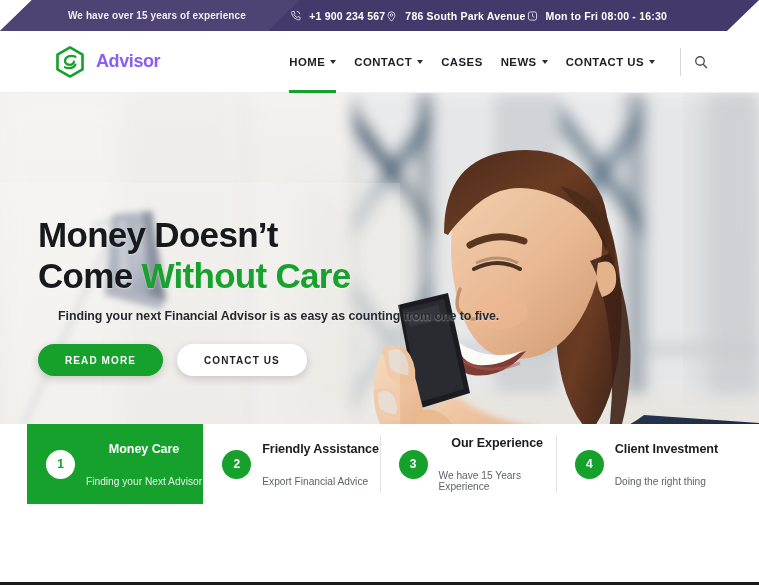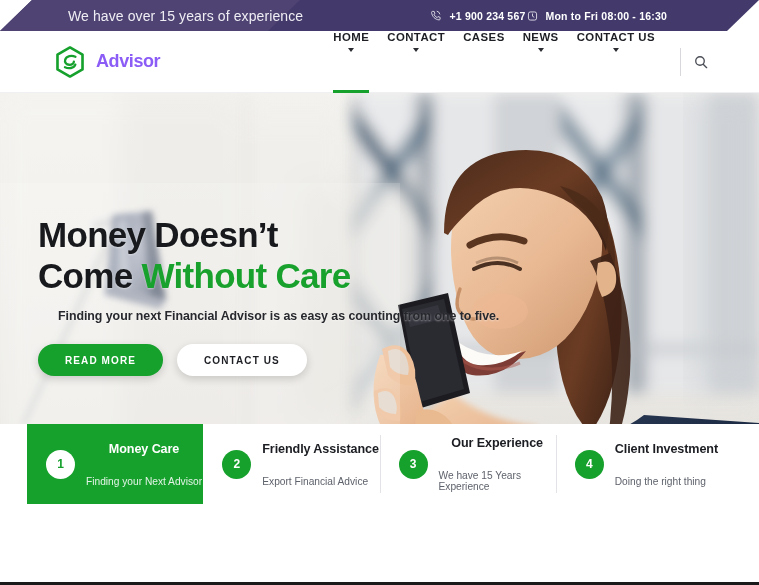--- a/index.html
+++ b/index.html
@@ -22,42 +22,42 @@
   .topbar-left-tone {
     position:absolute; left:0; top:0; width:300px; height:31px;
     background:#4e4372;
     clip-path:polygon(32px 0, 300px 0, 268px 31px, 0 31px);
   }
   .tb-inner {
     position:absolute; left:0; top:0; width:759px; height:31px;
     display:flex; align-items:center; z-index:3;
   }
   .tb-tagline {
-    color:#efedf4; font-size:14px; letter-spacing:.1px;
-    margin-left:68px; white-space:nowrap;
+    color:#efedf4; font-size:10px; letter-spacing:.1px;
+    margin-left:68px; white-space:nowrap;font-weight:bold;
   }
   .tb-items { display:flex; align-items:center; margin-left:auto; margin-right:92px; }
   .tb-item { display:flex; align-items:center; gap:7px; white-space:nowrap; }
   .tb-item .txt { color:#ffffff; font-size:10.5px; font-weight:bold; letter-spacing:.2px; }
   .tb-ico { width:13px; height:14px; display:block; flex:none; opacity:.92; }
 
   
   .header {
     position:relative; width:759px; height:62px; background:#ffffff;
     display:flex; align-items:center; z-index:5;
     border-bottom:1px solid #f0f0f2;
   }
   .logo { display:flex; align-items:center; margin-left:53px; gap:9px; }
   .logo-mark { width:34px; height:34px; flex:none; }
   .logo-text { font-size:18px; font-weight:bold; color:#8b5cf6; letter-spacing:-.4px; }
 
   .nav { display:flex; align-items:center; margin-left:auto; margin-right:0; height:62px; }
   .nav-item {
     position:relative; display:flex; align-items:center; gap:5px;
-    height:62px; padding:0 9px; cursor:pointer;flex-direction:column;
+    height:62px; padding:0 9px; cursor:pointer;
   }
   .nav-item .lbl {
     font-size:11.4px; font-weight:bold; color:#1d1f24; letter-spacing:.45px;
   }
   .nav-item.active .lbl { color:#1d1f24; }
   .nav-item.active::after {
     content:""; position:absolute; left:9px; right:9px; bottom:0;
     height:3px; background:#16a02c;
   }
   .caret { width:0;height:0;border-left:3.2px solid transparent;border-right:3.2px solid transparent;border-top:4px solid #2a2c31; display:block; }
@@ -128,20 +128,27 @@
       <div class="tb-items">
 
         <div class="tb-item">
           <svg class="tb-ico" viewBox="0 0 24 24" fill="none" stroke="#efedf4" stroke-width="1.7">
             <path d="M6.5 3.5h3l1.5 4-2 1.4a12 12 0 0 0 6.1 6.1l1.4-2 4 1.5v3c0 1-0.8 1.8-1.8 1.7C11.4 18.7 5.3 12.6 4.8 5.3 4.7 4.3 5.5 3.5 6.5 3.5z"></path>
             <path d="M15 3.2a6.2 6.2 0 0 1 5 5" stroke-linecap="round"></path>
           </svg>
           <span class="txt">+1 900 234 567</span>
         </div>
 
+        <div class="tb-item">
+          <svg class="tb-ico" viewBox="0 0 24 24" fill="none" stroke="#efedf4" stroke-width="1.7">
+            <path d="M12 21.5c4-4.6 6.3-8 6.3-11A6.3 6.3 0 0 0 5.7 10.5c0 3 2.3 6.4 6.3 11z"></path>
+            <circle cx="12" cy="10.2" r="2.3"></circle>
+          </svg>
+          <span class="txt">786 South Park Avenue</span>
+        </div>
 
         <div class="tb-item">
           <svg class="tb-ico" viewBox="0 0 24 24" fill="none" stroke="#efedf4" stroke-width="1.7">
             <rect x="4.5" y="4.5" width="15" height="15" rx="3.5"></rect>
             <path d="M12 8.2v4.2l2.6 1.6" stroke-linecap="round"></path>
           </svg>
           <span class="txt">Mon to Fri 08:00 - 16:30</span>
         </div>
 
       </div>

